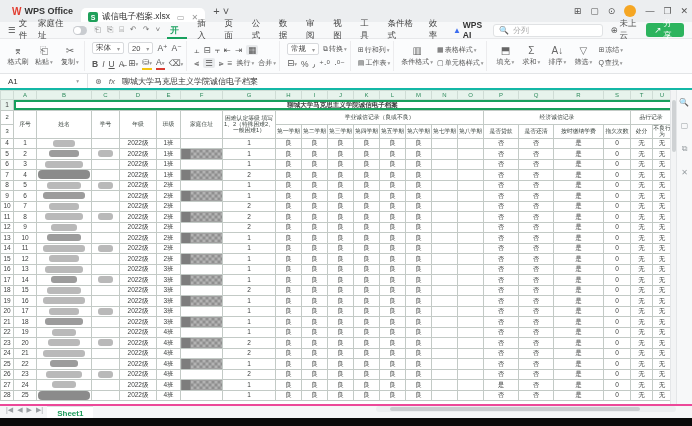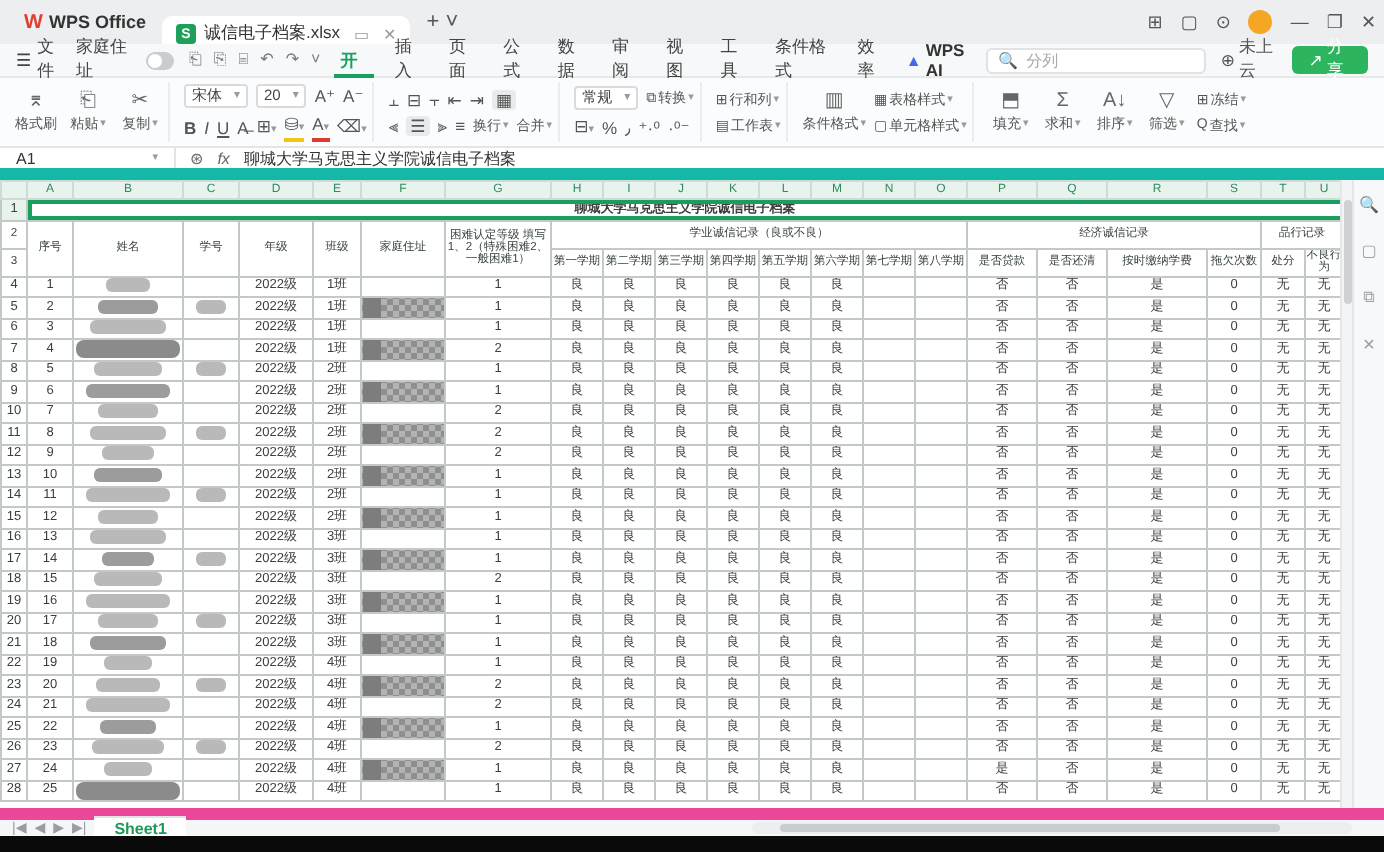--- a/index.html
+++ b/index.html
@@ -44,21 +44,21 @@
   .combo { border:1px solid #d8dadd; background:#fff; border-radius:2px; font-size:7.5px; color:#444; padding:0 3px; height:12px; display:flex; align-items:center; gap:6px; }
   .combo .car { color:#999; font-size:6px; }
   .mini { font-size:8.5px; color:#555; line-height:10px; }
   .mini.red { border-bottom:2px solid #d93b30; }
   .mini.yel { border-bottom:2px solid #f3c513; }
   .lab { font-size:7px; color:#555; display:flex; align-items:center; gap:1px; }
   .car { font-size:5.5px; color:#999; }
   .pressed { background:#e8eaec; border-radius:2px; padding:0 2px; }
 
   
-  .fbar { height:16px; background:#fff; border-bottom:6px solid #14b8a6; display:flex; align-items:center; flex:0 0 auto; font-size:8px; }
+  .fbar { height:16px; background:#fff; border-bottom:2px solid #14b8a6; display:flex; align-items:center; flex:0 0 auto; font-size:8px; }
   .namebox { width:88px; height:100%; border-right:1px solid #e2e4e6; display:flex; align-items:center; justify-content:space-between; padding:0 8px; color:#333; }
   .fx { padding:0 7px; color:#666; font-style:italic; display:flex; gap:7px; align-items:center; }
   .fvalue { color:#333; font-size:8px; }
 
   
   .workspace { flex:1 1 auto; display:flex; min-height:0; background:#fff; }
   .gridwrap { width:670px; overflow:hidden; position:relative; }
   table.sheet { border-collapse:collapse; table-layout:fixed; width:671px; }
   table.sheet td { border:0.5px solid #c3cac6; overflow:hidden; white-space:nowrap; font-size:6.5px; text-align:center; color:#3c3f3e; height:10.5px; padding:0; line-height:1; }
   td.gut { background:#f3f4f5; color:#8a8d90; font-size:6px; border-color:#d5d8da; }
@@ -80,21 +80,21 @@
       linear-gradient(90deg,#7d7d7d 0 9px, rgba(0,0,0,0) 9px),
       repeating-conic-gradient(#b3b3b3 0% 25%, #8f8f8f 0% 50%);
     background-size:100% 100%, 6px 6px; }
 
   
   .vscroll { width:6px; background:#f3f4f5; border-left:1px solid #e4e6e8; position:relative; }
   .vthumb { position:absolute; top:10px; left:1px; width:4px; height:52px; background:#cfd2d4; border-radius:2px; }
   .rside { width:16px; background:#f7f8f9; border-left:1px solid #e4e6e8; display:flex; flex-direction:column; align-items:center; padding-top:8px; gap:14px; color:#9aa0a4; font-size:8px; }
 
   
-  .tabbar { height:14px; background:#f5f6f7; border-top:6px solid #ec4899; display:flex; align-items:center; padding:0 6px; gap:4px; flex:0 0 auto; font-size:8px; color:#7c8084; }
+  .tabbar { height:14px; background:#f5f6f7; border-top:2px solid #ec4899; display:flex; align-items:flex-start; padding:0 6px; gap:4px; flex:0 0 auto; font-size:8px; color:#7c8084; }
   .navs { display:flex; gap:4px; font-size:7px; color:#9a9ea2; }
   .sheettab { background:#fff; color:#1d9a5a; font-weight:bold; padding:0 10px; height:13px; display:flex; align-items:center; font-size:8px; border-top:1px solid #e0e2e4; }
   .hscroll { margin-left:auto; width:300px; height:6px; background:#eceef0; border-radius:3px; position:relative; margin-right:10px; }
   .hthumb { position:absolute; left:14px; top:1px; width:250px; height:4px; background:#c9cccf; border-radius:2px; }
   .bottomstrip { height:8px; background:#0a0a0a; flex:0 0 auto; }
 </style>
 </head>
 <body>
 
 <div class="app">

